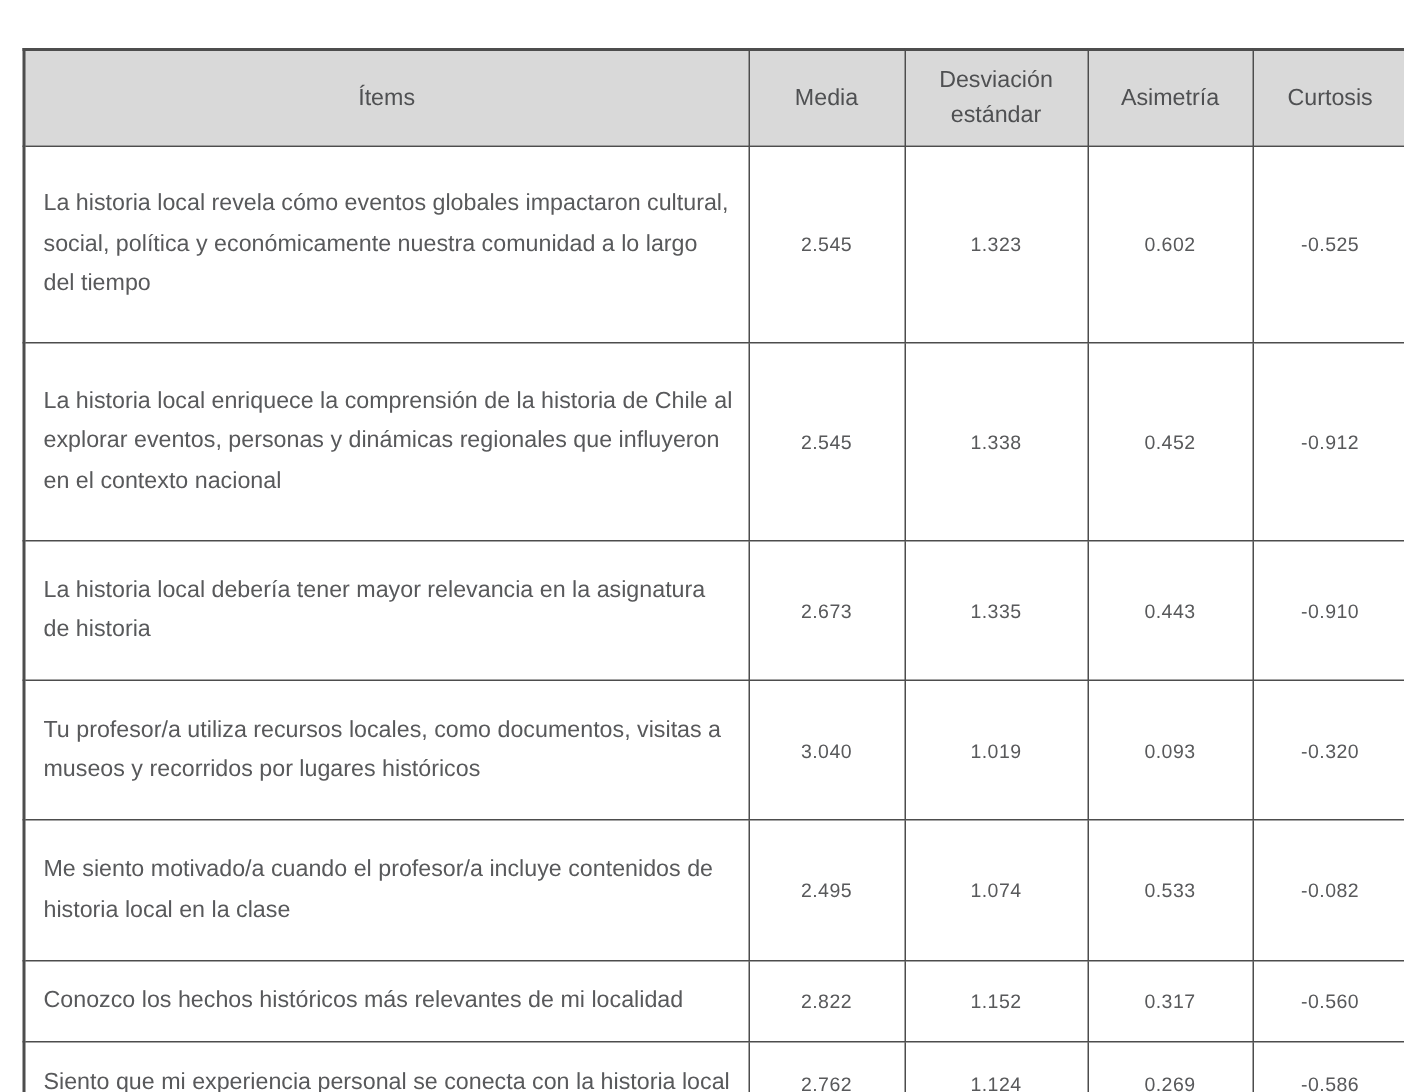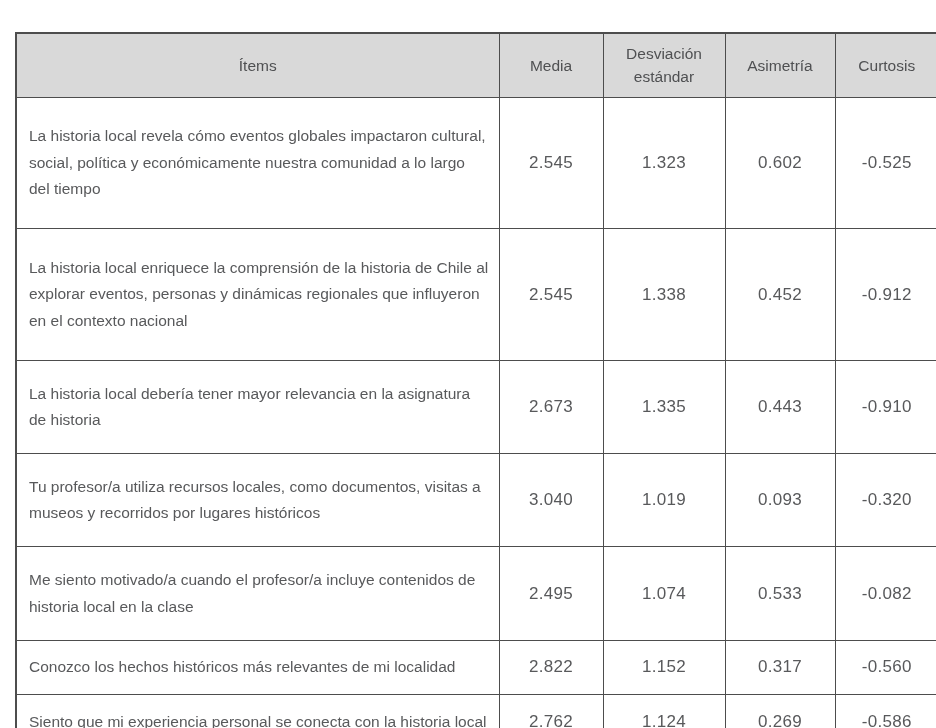--- a/index.html
+++ b/index.html
@@ -41,21 +41,21 @@
     color: #4f5052;
   }
   td.item-cell {
     text-align: left;
     padding: 5px 10px 5px 12px;
     font-size: 15.5px;
     line-height: 1.72;
   }
   td.num-cell {
     text-align: center;
-    font-size: 17px;
+    font-size: 13px;
     letter-spacing: 0.3px;
     padding: 4px 4px;
   }
   col.c-items    { width: 483px; }
   col.c-media    { width: 104px; }
   col.c-sd       { width: 122px; }
   col.c-asim     { width: 110px; }
   col.c-curt     { width: 104px; }
 </style>
 </head>

